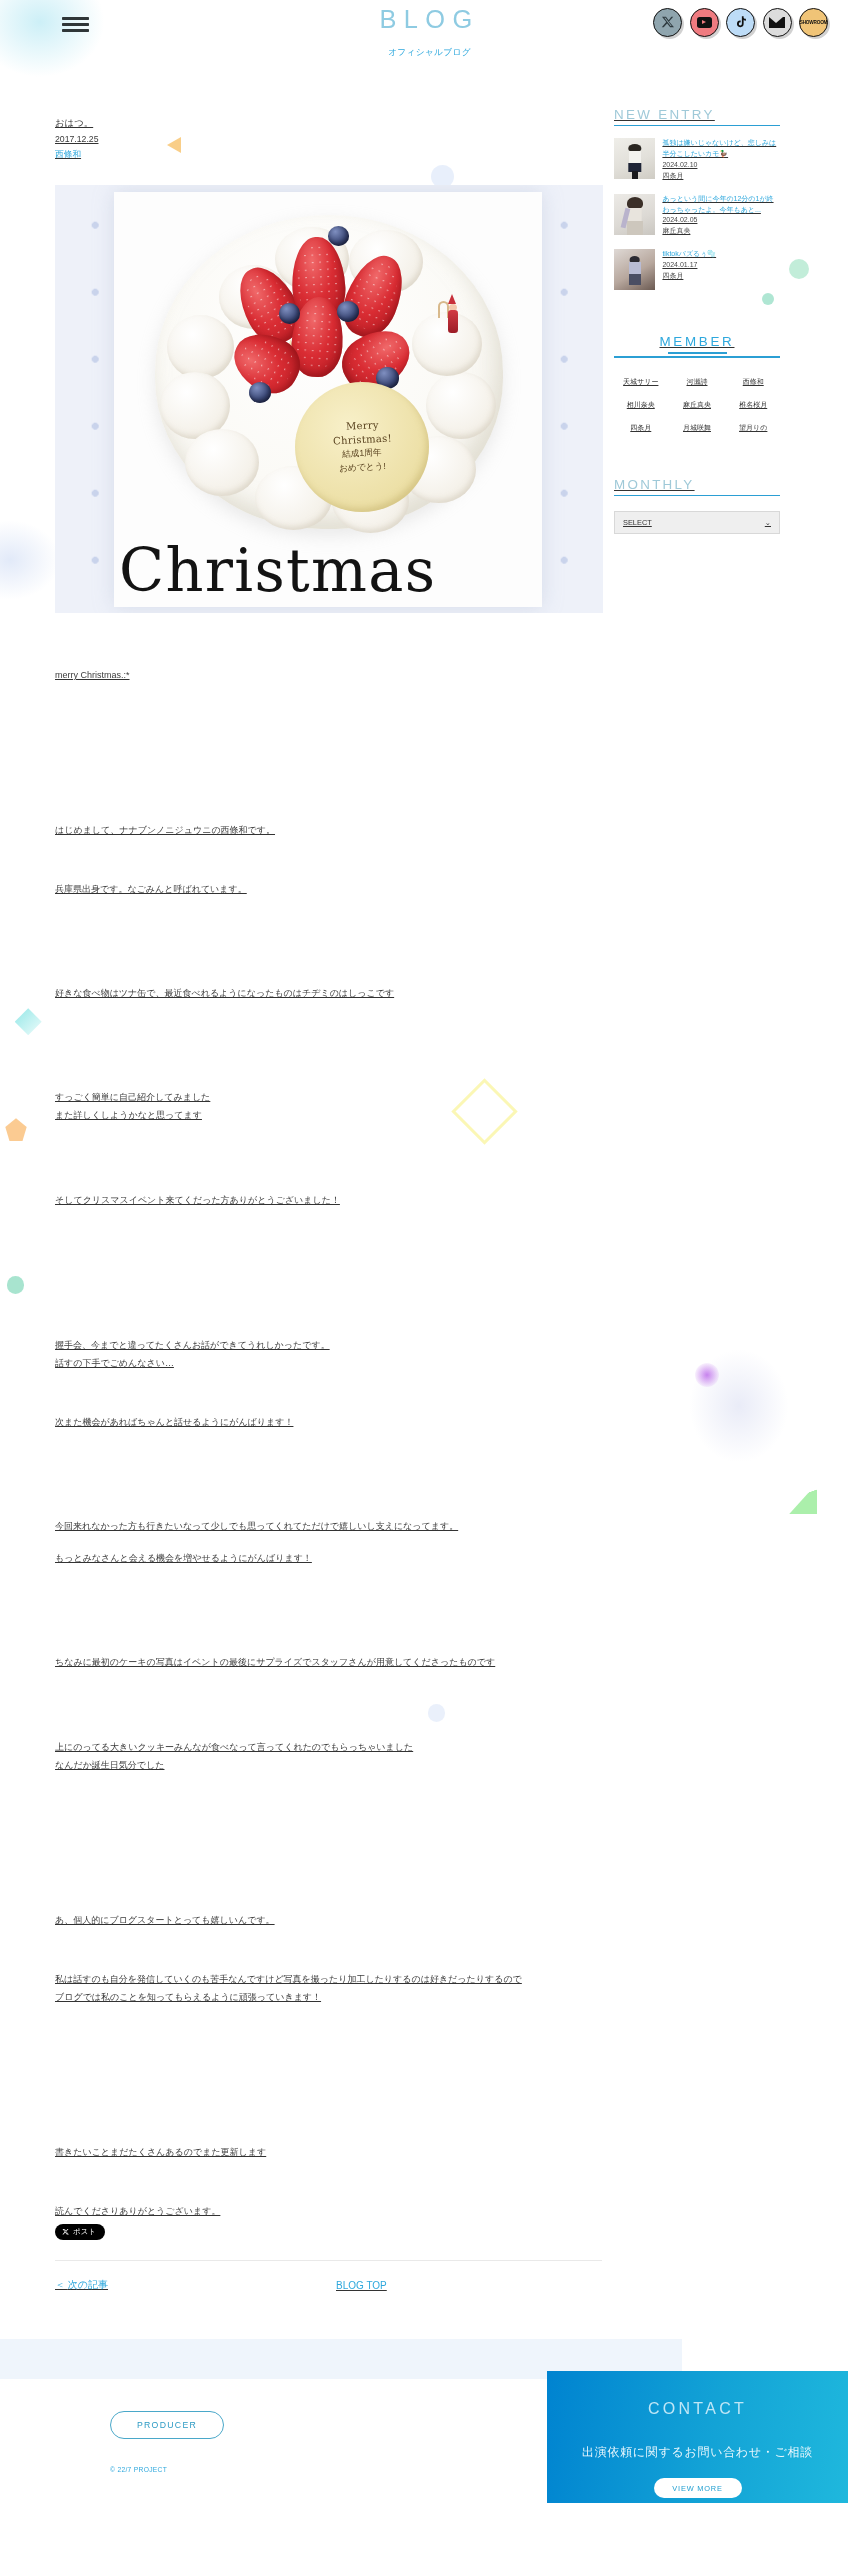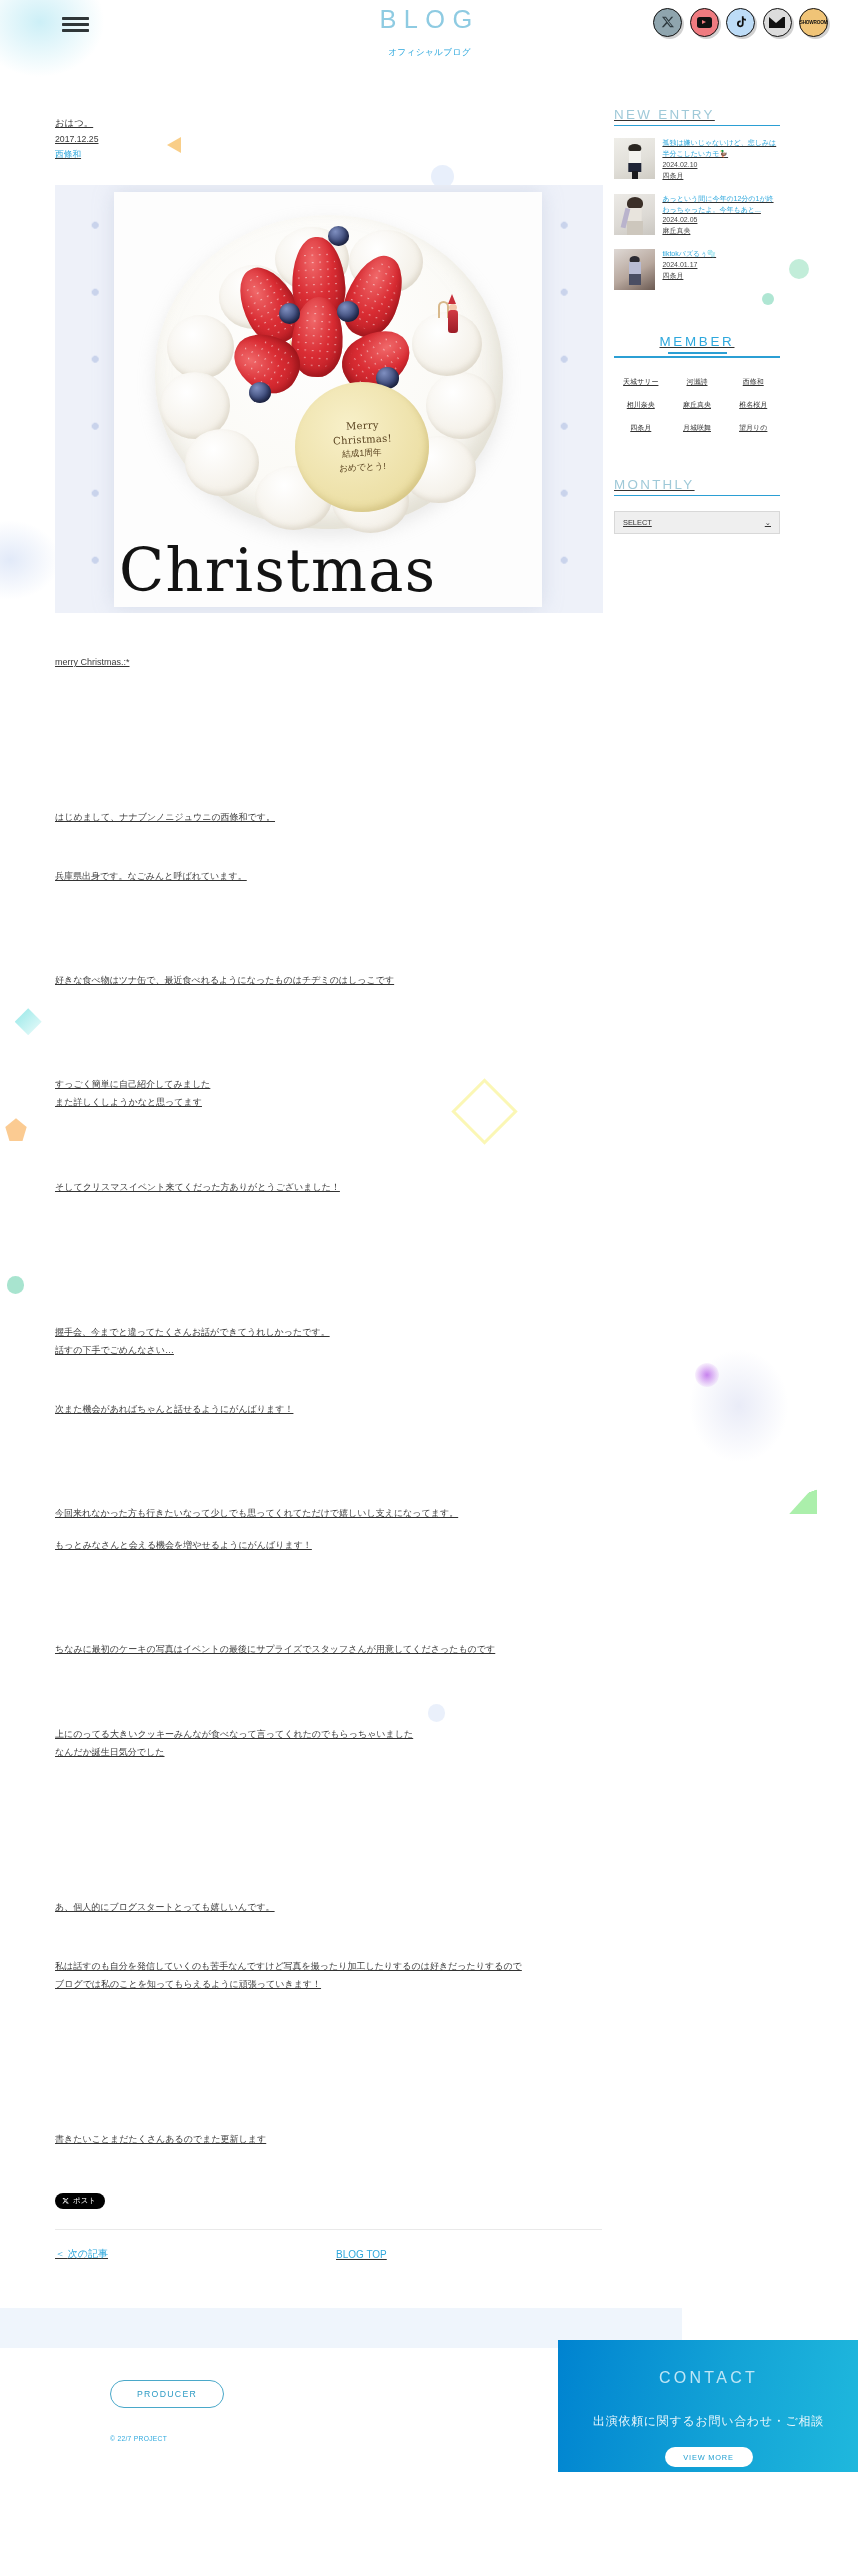--- a/index.html
+++ b/index.html
@@ -126,21 +126,21 @@
   .santa .face{position:absolute;left:6px;top:9.4px;width:8px;height:7.4px;border-radius:50%;background:#f4c9ad;}
   .santa .body{position:absolute;left:4.7px;top:15.4px;width:10px;height:23px;border-radius:3.3px;
     background:linear-gradient(180deg,#d23a43,#9c1c26);}
   .santa .cane{position:absolute;left:-4.7px;top:6.7px;width:10.7px;height:17.4px;
     border:2px solid #d8b98b;border-radius:8px 8px 0 0;border-bottom:none;}
   .star{position:absolute;left:122px;top:124px;width:27px;height:27px;background:#f1e6b6;
     clip-path:polygon(50% 0,61% 35%,98% 35%,68% 57%,79% 91%,50% 70%,21% 91%,32% 57%,2% 35%,39% 35%);}
   .hero-word{position:absolute;left:64px;bottom:8px;font-family:"DejaVu Serif",serif;
     font-size:59px;color:#000000;letter-spacing:1.3px;opacity:.92;}
 
-  .body-txt{margin-top:40px;width:528px;}
+  .body-txt{margin-top:53px;width:528px;}
   .body-txt p{font-size:9px;line-height:2.0;color:#3d3d3d;margin:0;}
   .gap-s{height:41px;}
   .gap-m{height:67px;}
   .gap-l{height:86px;}
   .gap-xl{height:137px;}
 
   .xpost{display:inline-flex;align-items:center;gap:3.3px;background:#000;color:#fff;
     border-radius:10.7px;padding:3.3px 9.4px 3.3px 7.4px;font-size:7.4px;cursor:pointer;margin-top:4px;}
   .xpost svg{width:7.4px;height:7.4px;fill:#fff;}
 
@@ -175,21 +175,21 @@
   .select .chev{font-size:7.4px;color:#222;}
 
   
   footer{position:relative;margin-top:20px;}
   .f-band{height:40px;background:#eff5fc;width:682px;}
   .f-left{padding:32px 0 0 110px;}
   .producer{width:114px;height:28px;border:0.7px solid #4aa8c9;border-radius:14px;
     display:flex;align-items:center;justify-content:center;font-size:8.7px;
     letter-spacing:1.3px;color:#2e9bc4;cursor:pointer;}
   .copy{margin-top:27px;font-size:6.7px;color:#2ea8dd;letter-spacing:0.3px;}
-  .contact{position:absolute;right:0;top:32px;width:301px;height:132px;
+  .contact{position:absolute;right:11px;top:32px;width:301px;height:132px;
     background:linear-gradient(100deg,#0083d0 0%,#13a3d6 55%,#1fb8dd 100%);
     display:flex;flex-direction:column;align-items:center;padding-top:29px;}
   .contact h3{font-size:16px;letter-spacing:3.3px;color:#bfe6f6;font-weight:300;}
   .contact p{margin-top:25.4px;font-size:12px;color:#eaf7fd;letter-spacing:0.7px;}
   .viewmore{margin-top:17.4px;width:88px;height:20px;background:#fff;border-radius:10px;
     display:flex;align-items:center;justify-content:center;font-size:7.4px;
     color:#1f9ed0;letter-spacing:0.8px;cursor:pointer;}
   .f-spacer{height:130px;}
 </style>
 </head>
@@ -337,20 +337,21 @@
         <p>上にのってる大きいクッキーみんなが食べなって言ってくれたのでもらっちゃいました</p>
         <p>なんだか誕生日気分でした</p>
         <div class="gap-xl"></div>
         <p>あ、個人的にブログスタートとっても嬉しいんです。</p>
         <div class="gap-s"></div>
         <p>私は話すのも自分を発信していくのも苦手なんですけど写真を撮ったり加工したりするのは好きだったりするので</p>
         <p>ブログでは私のことを知ってもらえるように頑張っていきます！</p>
         <div class="gap-xl"></div>
         <p>書きたいことまだたくさんあるのでまた更新します</p>
         <div class="gap-s"></div>
+        <p>読んでくださりありがとうございます。</p>
 
         <div class="xpost">
           <svg viewBox="0 0 24 24">
               <path d="M17.7 3h3.3l-7.2 8.3L22.3 21h-6.6l-5.2-6.4L4.6 21H1.3l7.7-8.8L1.7 3h6.8l4.7 5.9L17.7 3Zm-1.2 16h1.8L7.6 4.9H5.6L16.5 19Z"></path>
             </svg>
           <span>ポスト</span>
         </div>
       </div>
 
       <div class="rule"></div>

